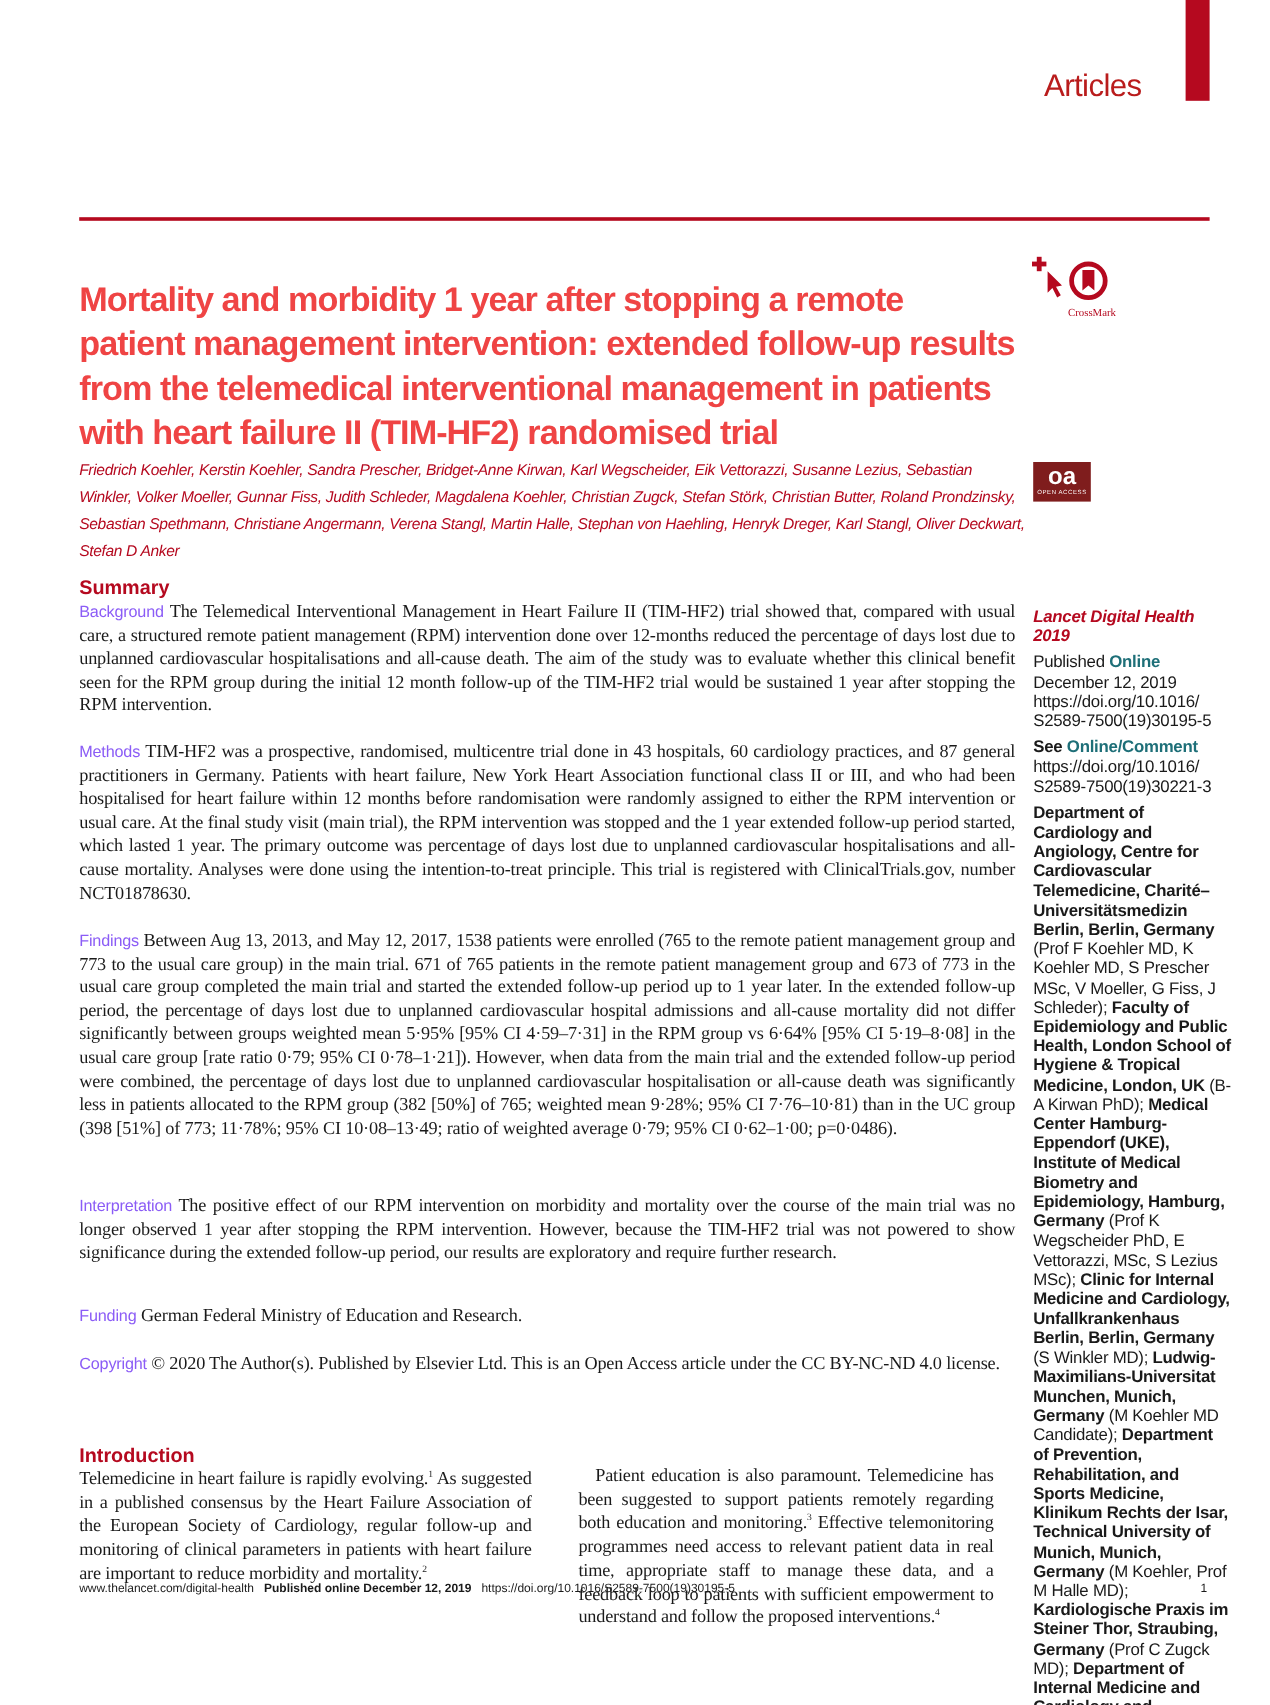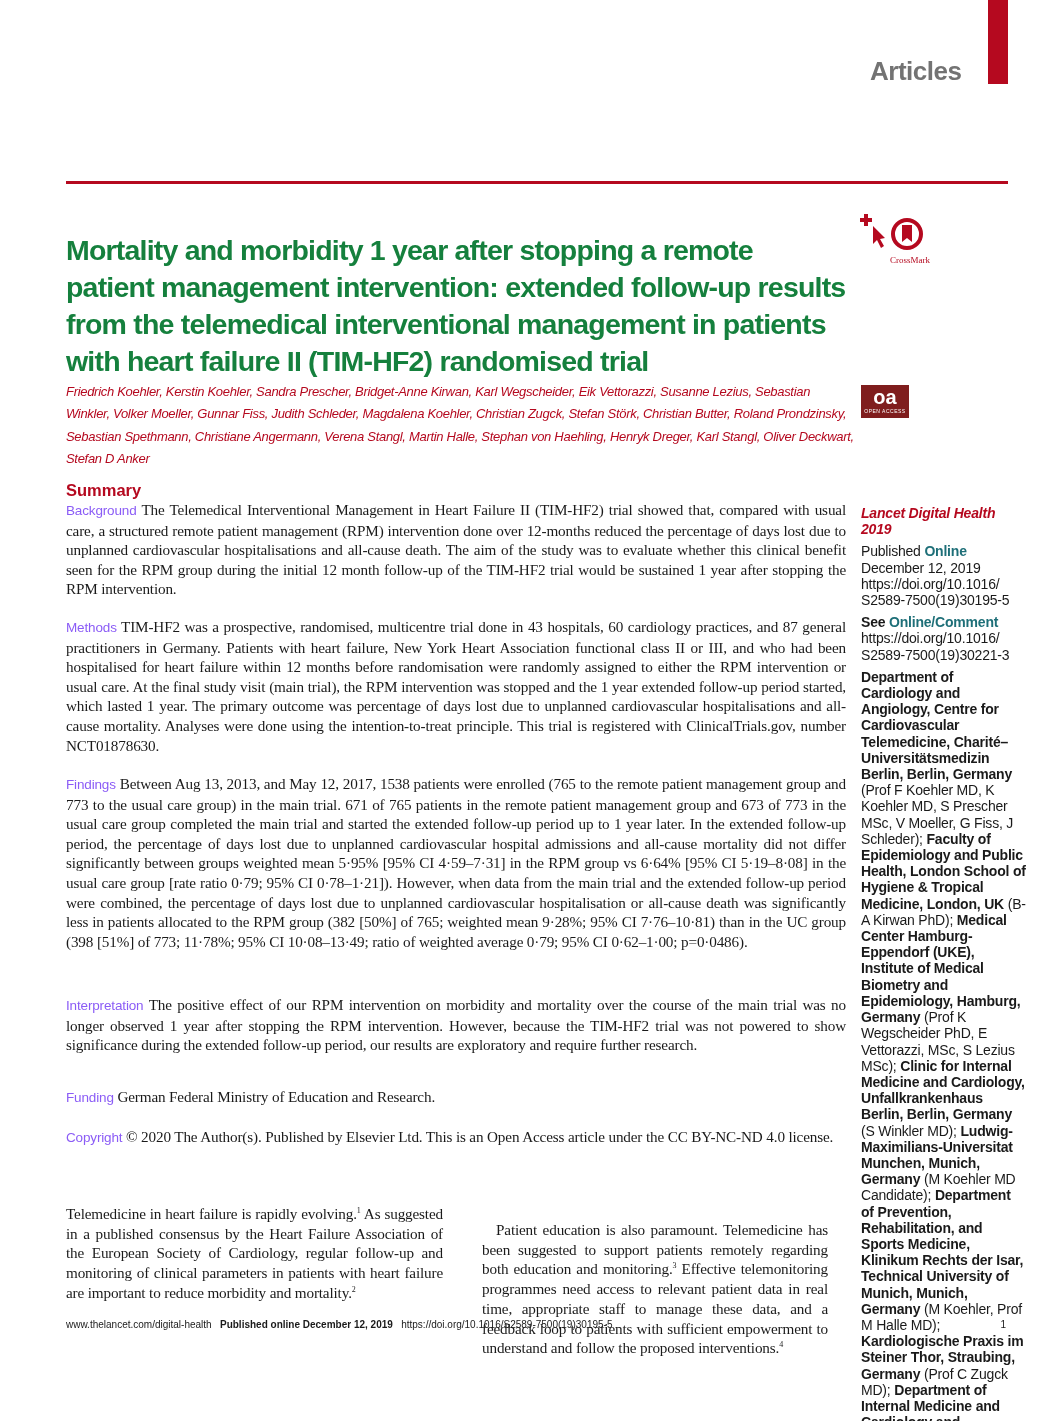--- a/index.html
+++ b/index.html
@@ -2,24 +2,24 @@
 <html><head>
 <meta charset="utf-8">
 <style>
   html, body { margin:0; padding:0; background:#ffffff; }
   body { width:1058px; height:1421px; position:relative; overflow:hidden; color:#1a1a1a; }
   .sans { font-family: "Liberation Sans", "DejaVu Sans", sans-serif; }
   .serif { font-family: "Liberation Serif", "DejaVu Serif", serif; }
   .teal { color:#1e6f78; }
 
   #corner-bar { position:absolute; left:988px; top:0; width:20px; height:84px; background:#b5091f; }
-  #section-label { position:absolute; left:870px; top:56px; font-size:26px; font-weight:bold; letter-spacing:-0.5px; color:#737373; }
+  #section-label { position:absolute; left:870px; top:56px; font-size:26px; font-weight:normal; letter-spacing:-0.5px; color:#b91c1c; }
   #top-rule { position:absolute; left:66px; top:181px; width:942px; height:3px; background:#b5091f; }
 
-  #title { position:absolute; left:66px; top:213px; width:780px; font-size:28.5px; line-height:37px; font-weight:bold; letter-spacing:-0.8px; color:#15803d; }
+  #title { position:absolute; left:66px; top:213px; width:780px; font-size:28.5px; line-height:37px; font-weight:bold; letter-spacing:-0.8px; color:#ef4444; }
 
   #crossmark { position:absolute; left:860px; top:210px; width:70px; height:58px; }
   #crossmark .lbl { position:absolute; left:30px; top:45px; font-size:9px; color:#b5091f; font-family:"Liberation Serif", serif; }
   #oa-badge { position:absolute; left:861px; top:385px; width:48px; height:33px; background:#7f1d1d; color:#fff; text-align:center; }
   #oa-badge .big { font-size:20px; font-weight:bold; line-height:22px; display:block; padding-top:1px; }
   #oa-badge .small { font-size:5px; letter-spacing:0.5px; display:block; }
 
   #authors { position:absolute; left:66px; top:381px; width:790px; font-size:13px; line-height:22.3px; font-style:italic; color:#b5091f; letter-spacing:-0.3px; }
 
   #summary { position:absolute; left:66px; top:480px; width:780px; }
@@ -81,20 +81,21 @@
   <h2 class="sans">Summary</h2>
   <p id="p-background" class="abs-par serif"><span class="lead">Background</span><span> The Telemedical Interventional Management in Heart Failure II (TIM-HF2) trial showed that, compared with usual care, a structured remote patient management (RPM) intervention done over 12-months reduced the percentage of days lost due to unplanned cardiovascular hospitalisations and all-cause death. The aim of the study was to evaluate whether this clinical benefit seen for the RPM group during the initial 12 month follow-up of the TIM-HF2 trial would be sustained 1 year after stopping the RPM intervention.</span></p>
   <p id="p-methods" class="abs-par serif"><span class="lead">Methods</span><span> TIM-HF2 was a prospective, randomised, multicentre trial done in 43 hospitals, 60 cardiology practices, and 87 general practitioners in Germany. Patients with heart failure, New York Heart Association functional class II or III, and who had been hospitalised for heart failure within 12 months before randomisation were randomly assigned to either the RPM intervention or usual care. At the final study visit (main trial), the RPM intervention was stopped and the 1 year extended follow-up period started, which lasted 1 year. The primary outcome was percentage of days lost due to unplanned cardiovascular hospitalisations and all-cause mortality. Analyses were done using the intention-to-treat principle. This trial is registered with ClinicalTrials.gov, number NCT01878630.</span></p>
   <p id="p-findings" class="abs-par serif"><span class="lead">Findings</span><span> Between Aug 13, 2013, and May 12, 2017, 1538 patients were enrolled (765 to the remote patient management group and 773 to the usual care group) in the main trial. 671 of 765 patients in the remote patient management group and 673 of 773 in the usual care group completed the main trial and started the extended follow-up period up to 1 year later. In the extended follow-up period, the percentage of days lost due to unplanned cardiovascular hospital admissions and all-cause mortality did not differ significantly between groups weighted mean 5·95% [95% CI 4·59–7·31] in the RPM group vs 6·64% [95% CI 5·19–8·08] in the usual care group [rate ratio 0·79; 95% CI 0·78–1·21]). However, when data from the main trial and the extended follow-up period were combined, the percentage of days lost due to unplanned cardiovascular hospitalisation or all-cause death was significantly less in patients allocated to the RPM group (382 [50%] of 765; weighted mean 9·28%; 95% CI 7·76–10·81) than in the UC group (398 [51%] of 773; 11·78%; 95% CI 10·08–13·49; ratio of weighted average 0·79; 95% CI 0·62–1·00; p=0·0486).</span></p>
   <p id="p-interpretation" class="abs-par serif"><span class="lead">Interpretation</span><span> The positive effect of our RPM intervention on morbidity and mortality over the course of the main trial was no longer observed 1 year after stopping the RPM intervention. However, because the TIM-HF2 trial was not powered to show significance during the extended follow-up period, our results are exploratory and require further research.</span></p>
   <p id="p-funding" class="abs-par serif"><span class="lead">Funding</span><span> German Federal Ministry of Education and Research.</span></p>
   <p id="p-copyright" class="abs-par serif"><span class="lead">Copyright</span><span> © 2020 The Author(s). Published by Elsevier Ltd. This is an Open Access article under the CC BY-NC-ND 4.0 license.</span></p>
 </div>
 
 <div id="intro">
+  <h2 class="sans">Introduction</h2>
   <p class="serif"><span>Telemedicine in heart failure is rapidly evolving.</span><sup>1</sup><span> As suggested in a published consensus by the Heart Failure Association of the European Society of Cardiology, regular follow-up and monitoring of clinical parameters in patients with heart failure are important to reduce morbidity and mortality.</span><sup>2</sup></p>
 </div>
 
 <div id="col2">
   <p class="serif"><span>Patient education is also paramount. Telemedicine has been suggested to support patients remotely regarding both education and monitoring.</span><sup>3</sup><span> Effective telemonitoring programmes need access to relevant patient data in real time, appropriate staff to manage these data, and a feedback loop to patients with sufficient empowerment to understand and follow the proposed interventions.</span><sup>4</sup></p>
 </div>
 
 <div id="sidebar" class="sans">
   <div class="journal">Lancet Digital Health 2019</div>
   <div class="gap"></div>

